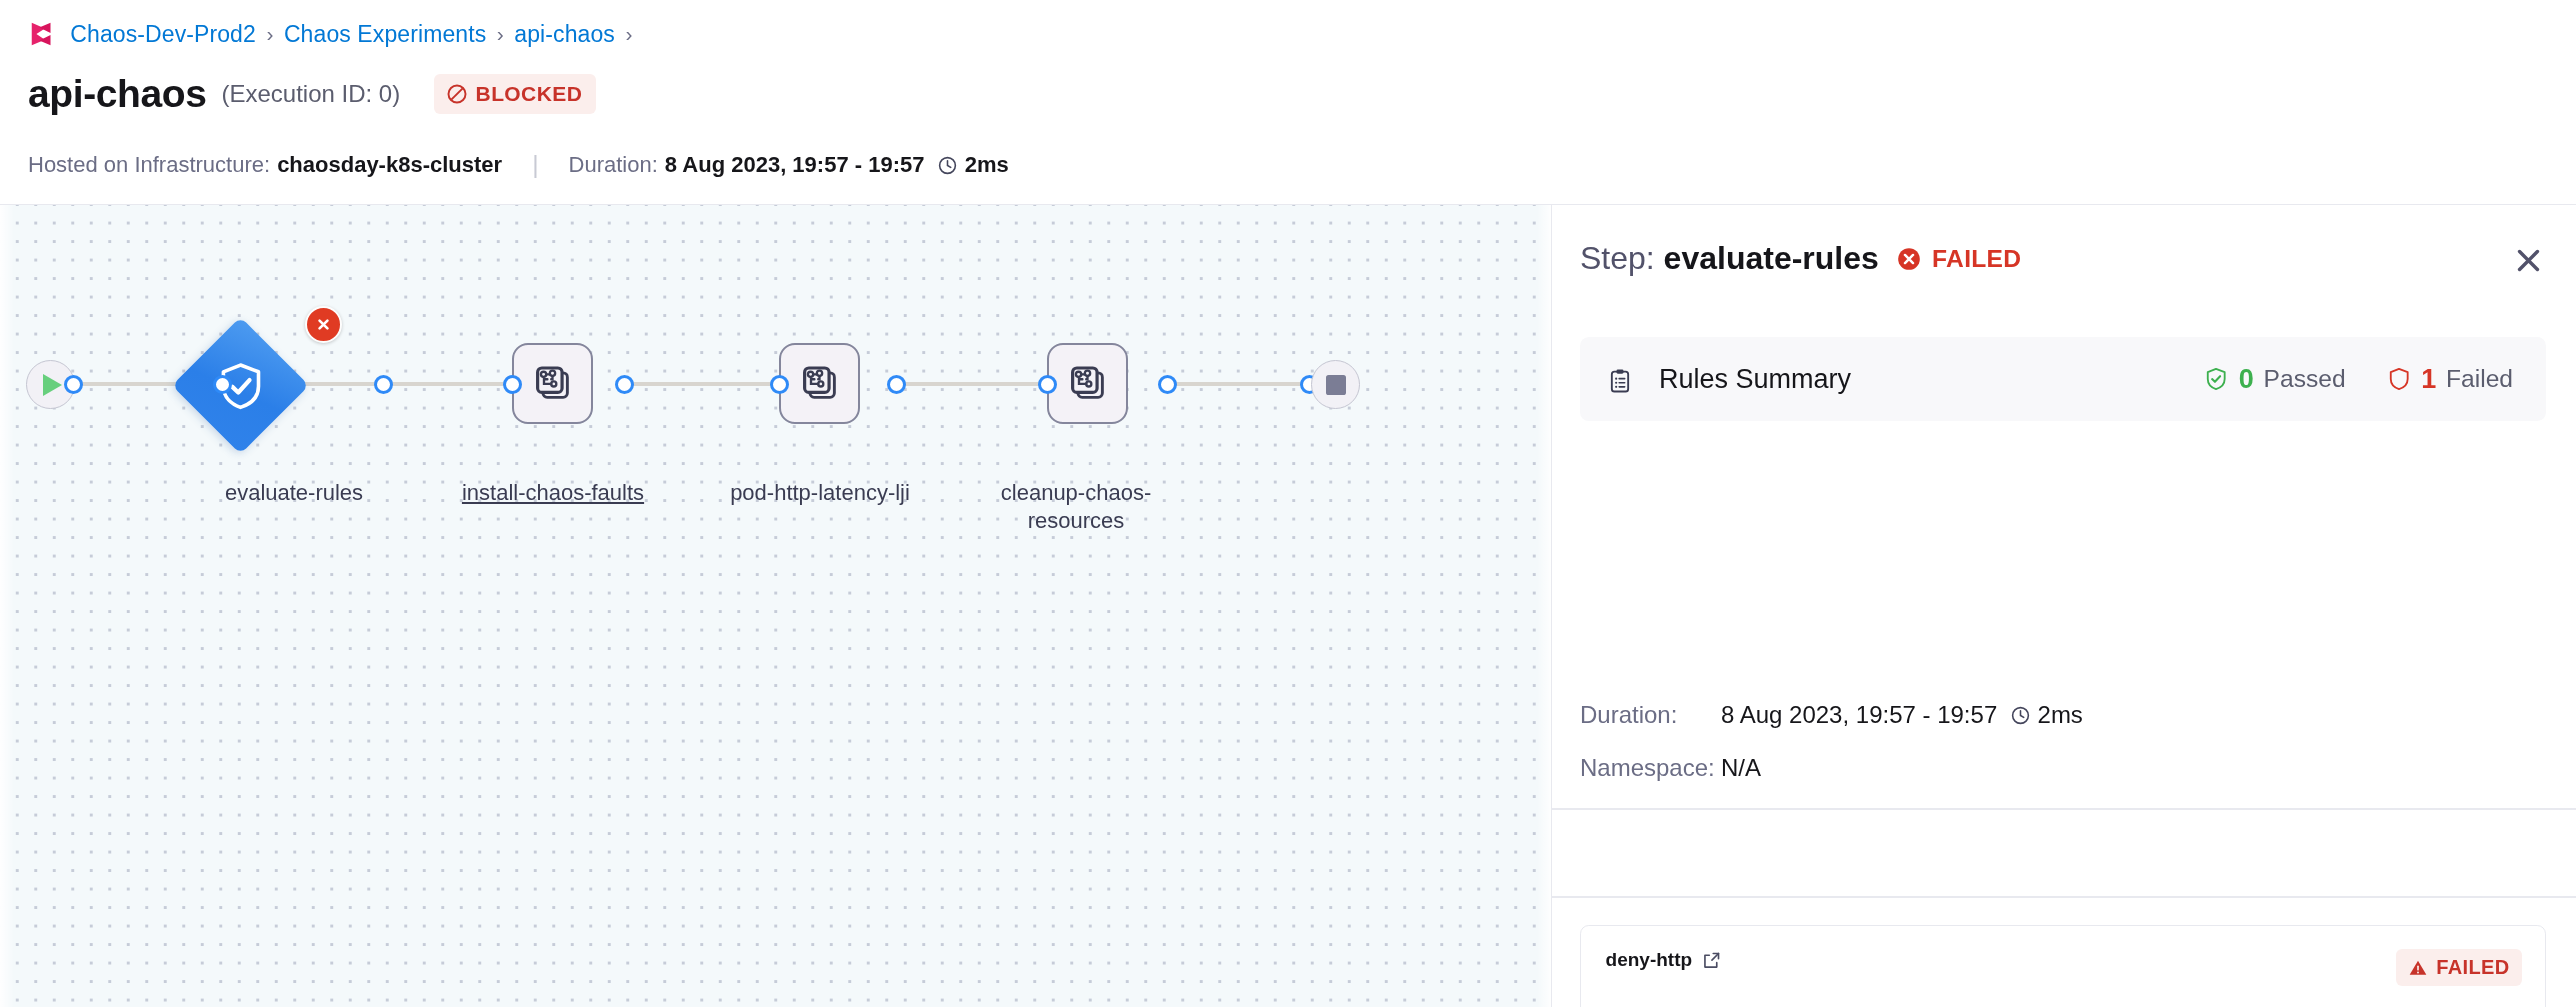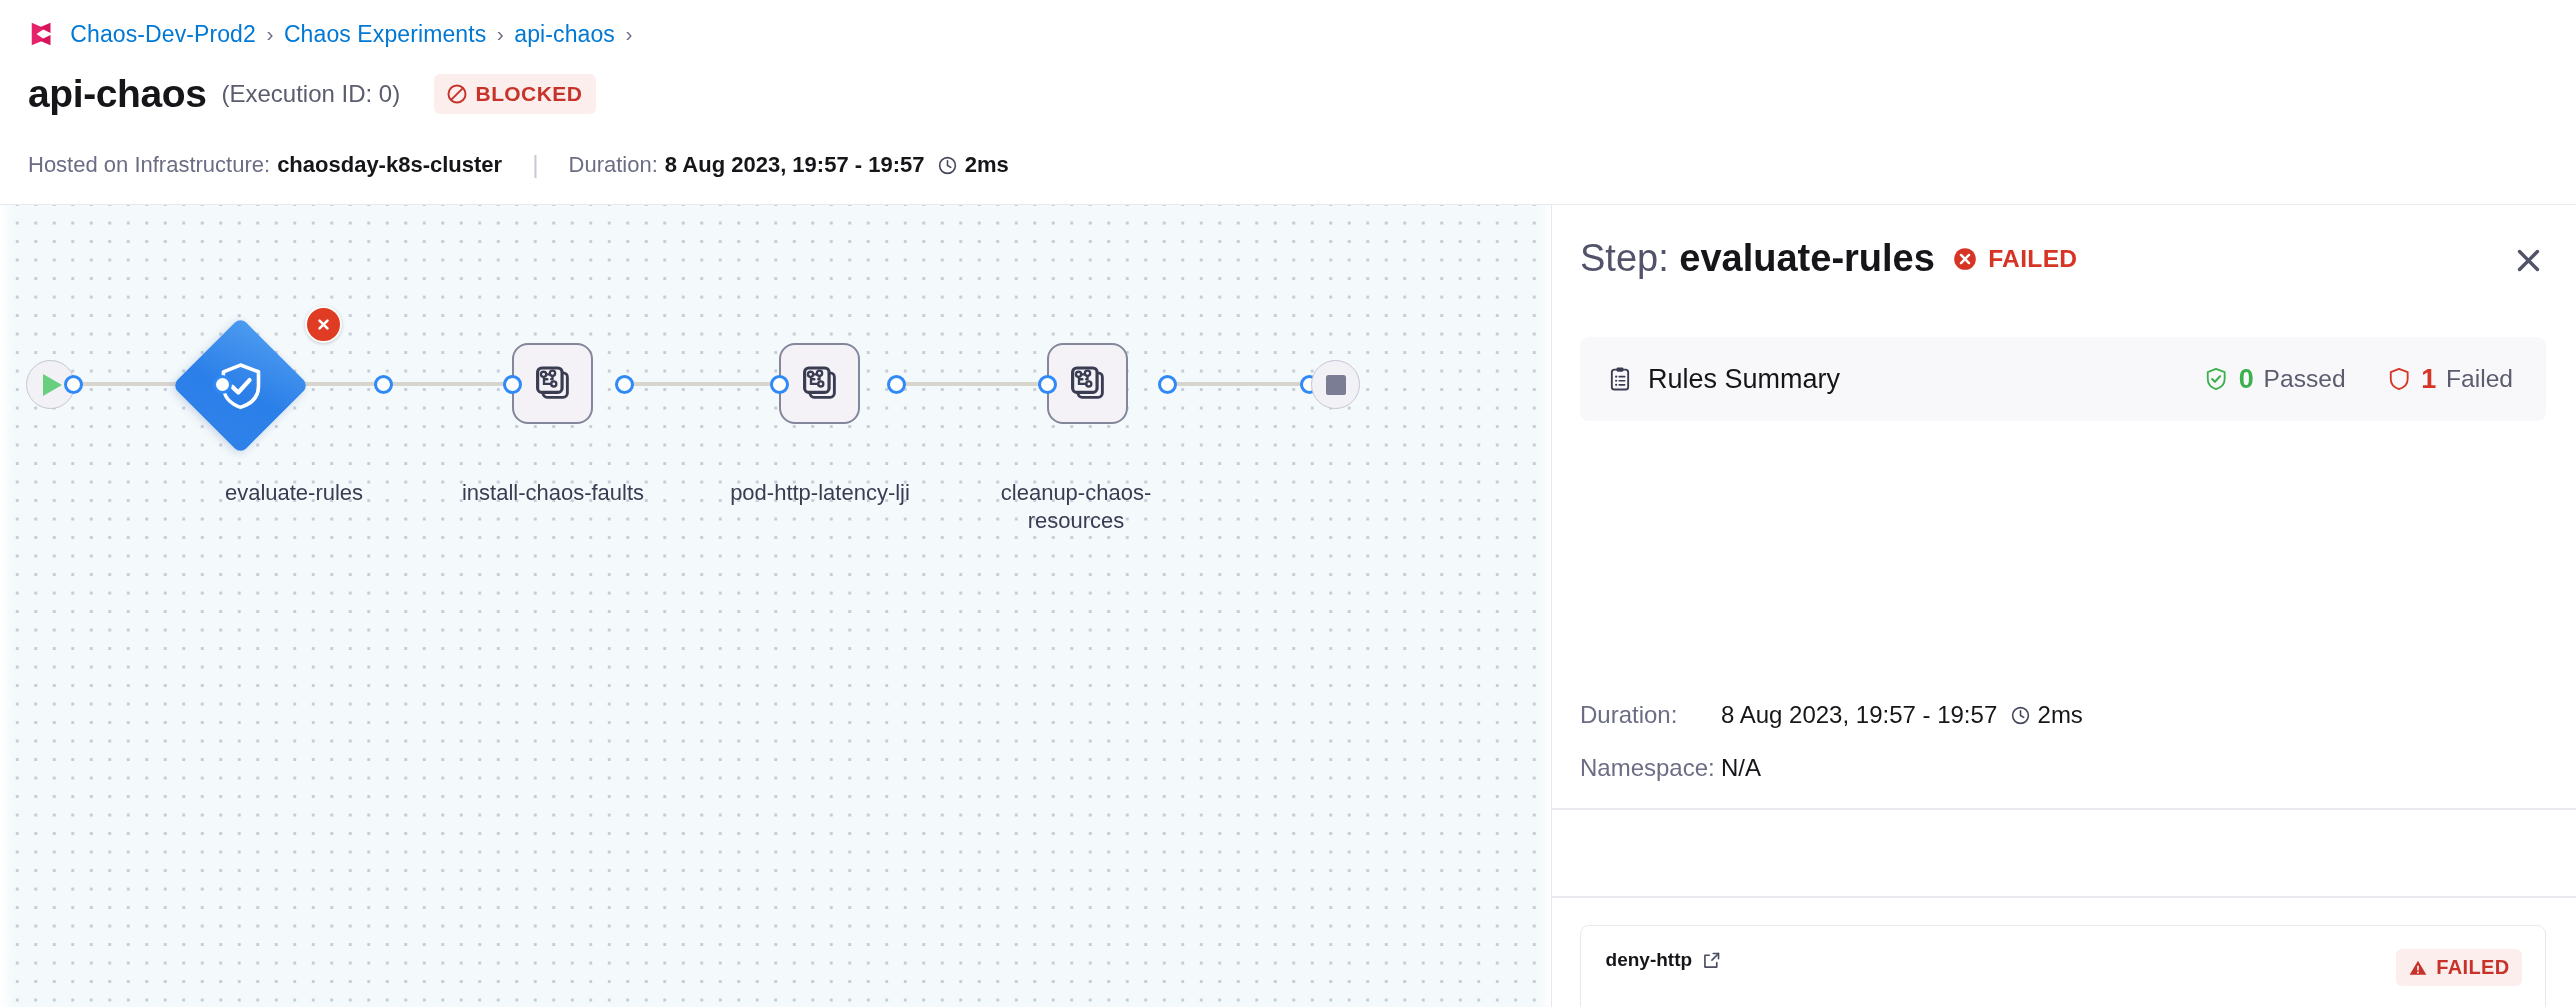--- a/index.html
+++ b/index.html
@@ -114,34 +114,34 @@
 
   
   .panel {
     position:absolute; left:1551px; top:205px; width:1025px; height:803px;
     background:#ffffff; border-left:1.8px solid #e8e9ef;
   }
   .panel-head {
     position:absolute; left:0; top:0; width:1025px; height:107px;
     display:flex; align-items:center;
   }
-  .ph-text { margin-left:28px; font-size:38px; color:#52526a; white-space:nowrap; }
+  .ph-text { margin-left:28px; font-size:32px; color:#52526a; white-space:nowrap; }
   .ph-text b { color:#16161a; font-weight:bold; }
   .ph-status {
     margin-left:17.6px; display:flex; align-items:center; gap:9.7px;
     font-size:24.6px; color:#d63526; font-weight:bold; letter-spacing:0.3px;
   }
   .ph-close { position:absolute; right:32px; top:39px; width:33px; height:33px; cursor:pointer; }
 
   .rules-card {
     position:absolute; left:28px; top:132px; width:966px; height:84px;
     background:#f8f8fa; border-radius:8.8px;
     display:flex; align-items:center;
   }
-  .rc-left { display:flex; align-items:center; margin-left:26px; gap:14px; }
+  .rc-left { display:flex; align-items:flex-end; margin-left:26px; gap:25px; }
   .rc-title { font-size:27px; color:#16161a; font-weight:500; }
   .rc-right { margin-left:auto; margin-right:33px; display:flex; align-items:center; gap:40px; }
   .rc-stat { display:flex; align-items:center; gap:9.7px; font-size:24.6px; }
   .rc-num-pass { color:#3db04e; font-weight:bold; font-size:27px; }
   .rc-num-fail { color:#d63526; font-weight:bold; font-size:27px; }
   .rc-word { color:#5b5d6e; }
 
   .kv { position:absolute; left:28px; font-size:24px; display:flex; align-items:center; white-space:nowrap; }
   .kv .k { color:#6b6d85; width:141px; display:inline-block; }
   .kv .v { color:#16161a; }
@@ -254,21 +254,21 @@
         <rect x="7.5" y="7" width="11.5" height="11.5" rx="2" fill="none" stroke="#3a3c52" stroke-width="1.35"></rect>
         <rect x="5" y="4.7" width="11.5" height="11.5" rx="2" fill="#f4f2f7" stroke="#3a3c52" stroke-width="1.5"></rect>
         <circle cx="7.8" cy="7.7" r="1.25" fill="none" stroke="#3a3c52" stroke-width="1.1"></circle>
         <circle cx="12" cy="7.2" r="1.25" fill="none" stroke="#3a3c52" stroke-width="1.1"></circle>
         <circle cx="12.6" cy="12.2" r="1.2" fill="none" stroke="#3a3c52" stroke-width="1.1"></circle>
         <path d="M9 7.7 H10.8 M9.6 10 H8 V12.2 H11.4 M12 8.5 V10 H11.4" fill="none" stroke="#3a3c52" stroke-width="1.1" stroke-linecap="round"></path>
       </svg>
     </div>
     <div class="port" style="left:503px; top:170px;"></div>
     <div class="port" style="left:615px; top:170px;"></div>
-    <div class="node-label" style="left:439px; top:274px;">install-chaos-faults</div>
+    <div class="node-label" style="left:439px; top:274px;text-decoration:underline;">install-chaos-faults</div>
 
     <div class="node-box" style="left:779px; top:138px;">
       <svg width="51" height="51" viewBox="0 0 24 24">
         <rect x="7.5" y="7" width="11.5" height="11.5" rx="2" fill="none" stroke="#3a3c52" stroke-width="1.35"></rect>
         <rect x="5" y="4.7" width="11.5" height="11.5" rx="2" fill="#f4f2f7" stroke="#3a3c52" stroke-width="1.5"></rect>
         <circle cx="7.8" cy="7.7" r="1.25" fill="none" stroke="#3a3c52" stroke-width="1.1"></circle>
         <circle cx="12" cy="7.2" r="1.25" fill="none" stroke="#3a3c52" stroke-width="1.1"></circle>
         <circle cx="12.6" cy="12.2" r="1.2" fill="none" stroke="#3a3c52" stroke-width="1.1"></circle>
         <path d="M9 7.7 H10.8 M9.6 10 H8 V12.2 H11.4 M12 8.5 V10 H11.4" fill="none" stroke="#3a3c52" stroke-width="1.1" stroke-linecap="round"></path>
       </svg>

